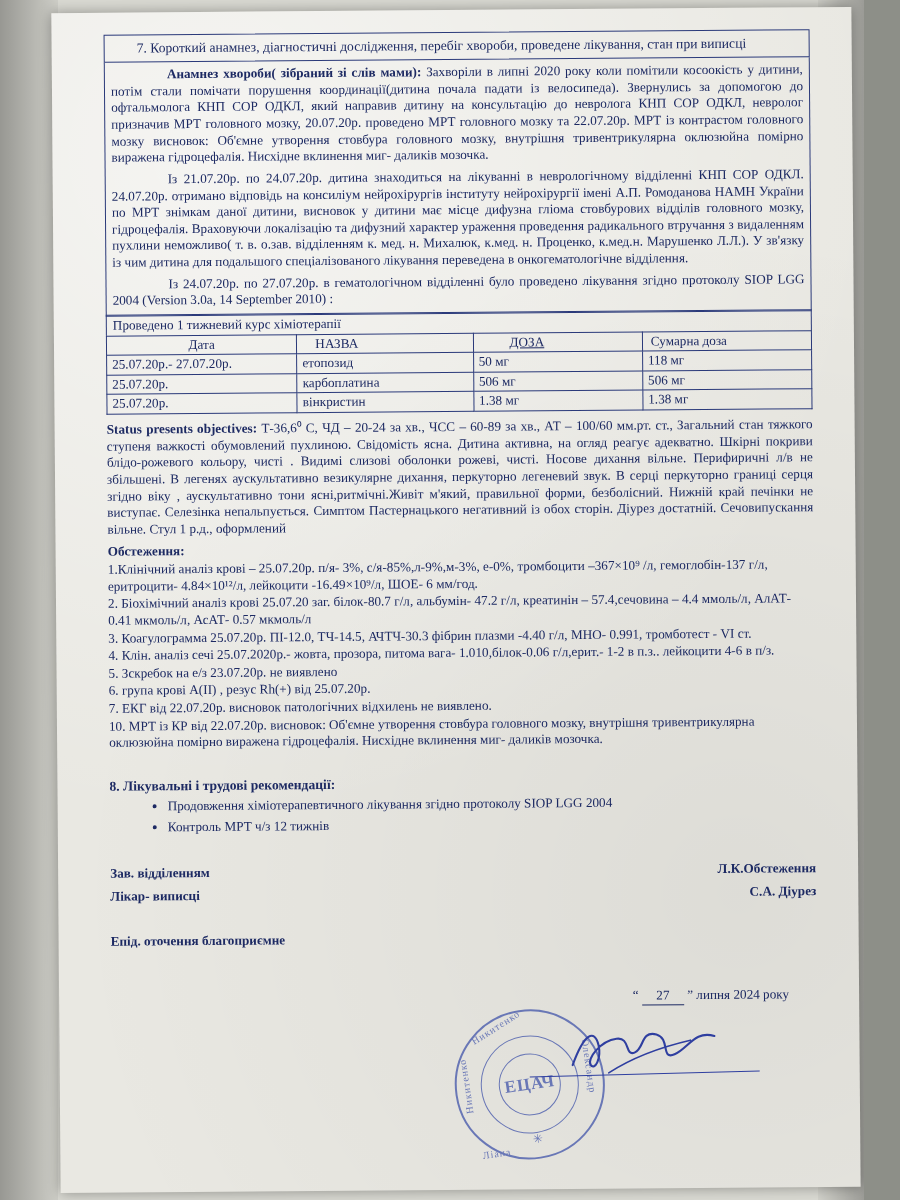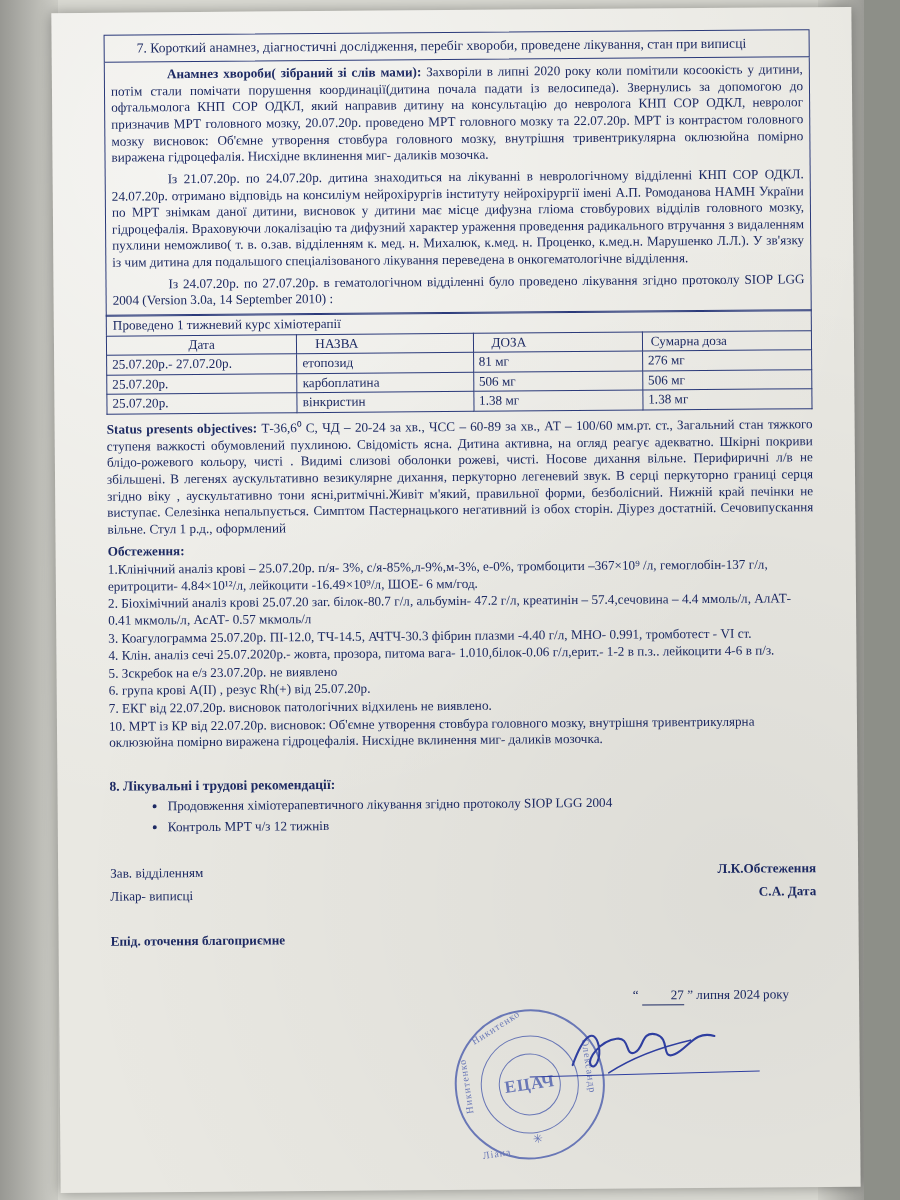--- a/index.html
+++ b/index.html
@@ -79,21 +79,21 @@
   .list-num > div { margin-bottom: 1px; }
   .sec8 { margin-top: 26px; font-weight: bold; font-size: 13.6px; }
   ul.recs {
     margin: 4px 0 0 0;
     padding-left: 58px;
     list-style: disc;
   }
   ul.recs li { margin-bottom: 4px; }
   .signs { margin-top: 30px; position: relative; }
   .sign-row { display: flex; justify-content: space-between; margin-bottom: 6px; }
-  .sign-left { font-weight: normal; }
+  .sign-left { font-weight: bold; }
   .sign-right { font-weight: bold; }
   .epid { margin-top: 28px; font-weight: bold; }
   .date-line { margin-top: 42px; text-align: right; padding-right: 28px; }
   
   .stamp {
     position: absolute;
     left: 395px;
     top: 1000px;
     width: 150px;
     height: 150px;
@@ -155,21 +155,21 @@
     left: 470px;
     top: 1065px;
     width: 230px;
     border-bottom: 1.6px solid #2f3fa0;
     transform: rotate(-1deg);
   }
   .date-underline {
     display: inline-block;
     width: 42px;
     border-bottom: 1px solid #1d2a63;
-    text-align: right;
+    text-align: center;
   }
   .shadow-left {
     position: absolute;
     left: 0; top: 0; width: 58px; height: 1200px;
     background: linear-gradient(to right, rgba(0,0,0,0.30), rgba(0,0,0,0.05));
   }
   .shadow-right {
     position: absolute;
     right: 0; top: 0; width: 46px; height: 1200px;
     background: linear-gradient(to left, rgba(0,0,0,0.28), rgba(0,0,0,0.04));
@@ -196,30 +196,30 @@
         <p class="ind-big" style="margin-top:5px;">Із 21.07.20р. по 24.07.20р. дитина знаходиться на лікуванні в неврологічному відділенні КНП СОР ОДКЛ. 24.07.20р. отримано відповідь на консиліум нейрохірургів інституту нейрохірургії імені А.П. Ромоданова НАМН України по МРТ знімкам даної дитини, висновок у дитини має місце дифузна гліома стовбурових відділів головного мозку, гідроцефалія. Враховуючи локалізацію та дифузний характер ураження проведення радикального втручання з видаленням пухлини неможливо( т. в. о.зав. відділенням к. мед. н.  Михалюк, к.мед. н. Проценко, к.мед.н. Марушенко Л.Л.). У зв'язку із чим дитина для подальшого спеціалізованого лікування переведена в онкогематологічне відділення.</p>
         <p class="ind-big" style="margin-top:5px;">Із 24.07.20р. по 27.07.20р. в гематологічном відділенні було проведено лікування згідно протоколу SIOP LGG 2004 (Version 3.0a, 14 September 2010) :</p>
       </div>
 
       <div class="chemo-head-label">Проведено  1 тижневий курс хіміотерапії</div>
       <table class="chemo">
         <thead>
           <tr>
             <th style="width:27%">Дата</th>
             <th style="width:25%;text-align:left;padding-left:18px;">НАЗВА</th>
-            <th style="width:24%;text-align:left;padding-left:18px;">ДОЗА</th>
+            <th style="width:24%;text-align:left;padding-left:36px;text-decoration:underline;">ДОЗА</th>
             <th style="text-align:left;padding-left:8px;">Сумарна доза</th>
           </tr>
         </thead>
         <tbody>
           <tr>
             <td>25.07.20р.- 27.07.20р.</td>
             <td>етопозид</td>
-            <td>81 мг</td>
-            <td>276 мг</td>
+            <td>50 мг</td>
+            <td>118 мг</td>
           </tr>
           <tr>
             <td>25.07.20р.</td>
             <td>карбоплатина</td>
             <td>506 мг</td>
             <td>506 мг</td>
           </tr>
           <tr>
             <td>25.07.20р.</td>
             <td>вінкристин</td>
@@ -253,21 +253,21 @@
         <li>Контроль МРТ ч/з 12 тижнів</li>
       </ul>
 
       <div class="signs">
         <div class="sign-row">
           <span class="sign-left">Зав. відділенням</span>
           <span class="sign-right">Л.К.Обстеження</span>
         </div>
         <div class="sign-row">
           <span class="sign-left">Лікар- виписці</span>
-          <span class="sign-right">С.А. Дата</span>
+          <span class="sign-right">С.А. Діурез</span>
         </div>
       </div>
 
       <div class="epid">Епід. оточення благоприємне</div>
 
       <div class="date-line">
         <span>“</span>
         <span class="date-underline">27</span>
         <span>” липня 2024 року</span>
       </div>

